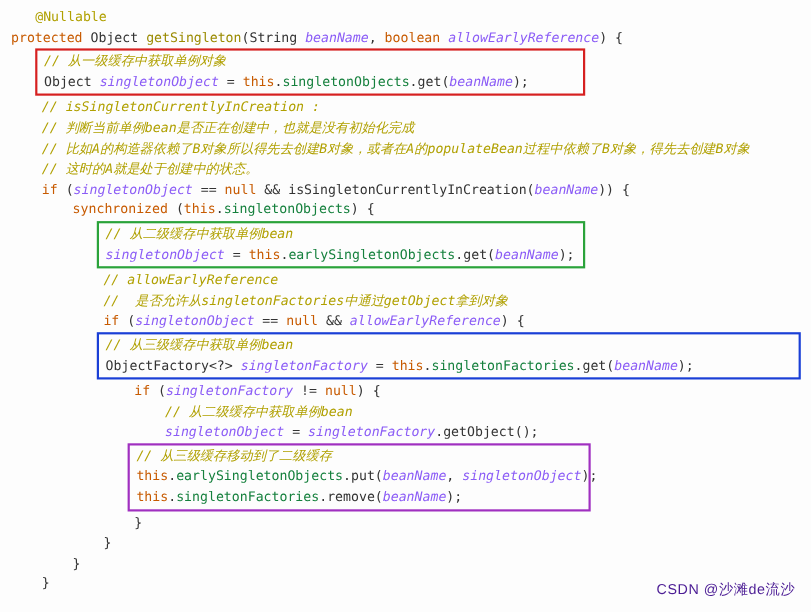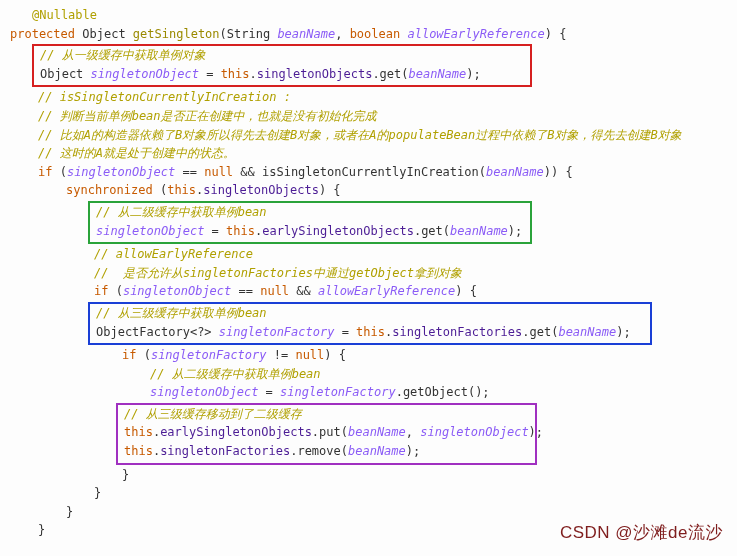--- a/index.html
+++ b/index.html
@@ -10,47 +10,47 @@
       background: #fdfdfd;
       padding: 6px 10px 10px 10px;
       color: #333;
       width: 737px;
       position: relative;
     }
     .annotation { color: #b0a000; padding-left: 22px; }
     .kw { color: #c75a00; font-weight: normal; }
     .mname { color: #9a8a00; }
     .ident { color: #8b5cf6; font-style: italic; }
-    .prop { color: #4c1d95; }
+    .prop { color: #15803d; }
     .comment { color: #b0a000; font-style: italic; }
     .str { color: #333; }
     .brace { color: #333; }
     .line { white-space: pre; }
     .indent1 { padding-left: 28px; }
     .indent2 { padding-left: 56px; }
     .indent3 { padding-left: 84px; }
     .indent4 { padding-left: 112px; }
     .indent5 { padding-left: 140px; }
     .box {
       border: 2px solid;
       padding: 0 6px 2px 6px;
       margin: 1px 0;
       display: block;
     }
     .box-red { border-color: #d62020; margin-left: 22px; width: 500px; }
     .box-green { border-color: #2aa33a; margin-left: 78px; width: 444px; }
-    .box-blue { border-color: #1a3fd6; margin-left: 78px; width: 564px; }
+    .box-blue { border-color: #1a3fd6; margin-left: 78px; width: 640px; }
     .box-purple { border-color: #a030c0; margin-left: 106px; width: 421px; }
     .watermark {
       position: absolute;
       bottom: 4px;
       right: 14px;
       font-family: sans-serif;
-      font-size: 17px;
-      color: #7f1d1d;
+      font-size: 13px;
+      color: #4c1d95;
       letter-spacing: 0.5px;
     }
   </style>
 </head>
 <body>
 
 <div class="line"><span class="annotation">@Nullable</span></div>
 
 <div class="line"><span class="kw">protected</span> <span class="str">Object</span> <span class="mname">getSingleton</span>(<span class="str">String</span> <span class="ident">beanName</span>, <span class="kw">boolean</span> <span class="ident">allowEarlyReference</span>) {</div>
 

